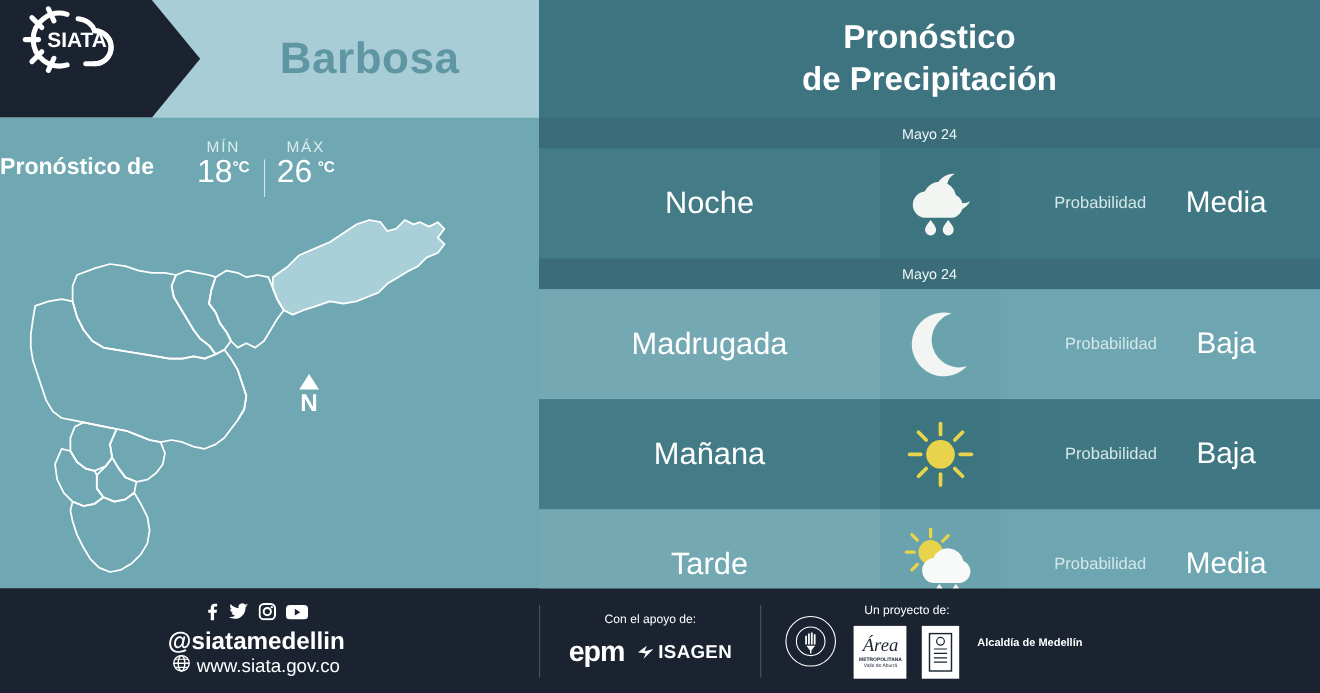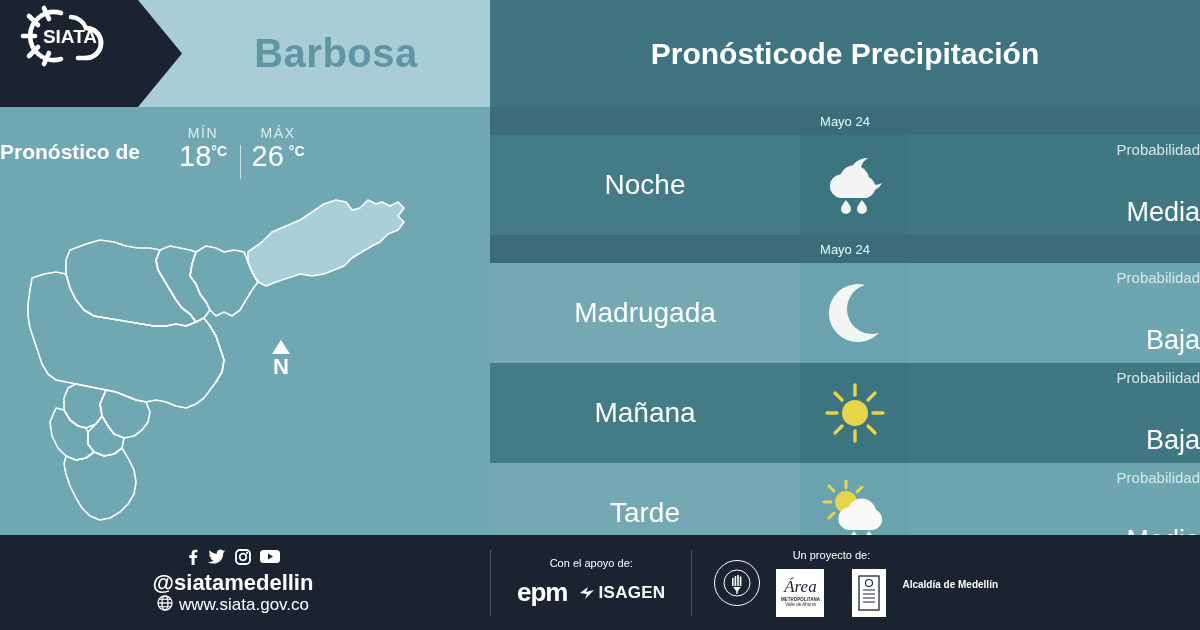--- a/index.html
+++ b/index.html
@@ -63,21 +63,21 @@
     border-right:9px solid transparent; border-bottom:14px solid #fff;
     margin-bottom:2px;
   }
 
   
   .right-panel {
     position:absolute; left:490px; top:0; width:710px; height:535px;
     background:#3d7480;
   }
   .precip-header {
-    height:107px; display:flex; flex-direction:row;
+    height:107px; display:flex; flex-direction:column;
     align-items:center; justify-content:center;
     color:#ffffff; font-size:30px; font-weight:bold; line-height:1.26;
     text-align:center;
   }
   .date-band {
     height:28px; background:#3a6d79;
     display:flex; align-items:center; justify-content:center;
     color:#eef6f7; font-size:13px; font-weight:400;
   }
   .frow { display:flex; height:100px; }
@@ -88,22 +88,22 @@
     color:#ffffff; font-size:28px; font-weight:400;
   }
   .frow.light .c-period { background:#74a9b3; }
   .frow.dark  .c-period { background:#437b87; }
   .frow .c-icon {
     width:110px; display:flex; align-items:center; justify-content:center;
   }
   .frow.light .c-icon { background:#6aa3ae; }
   .frow.dark  .c-icon { background:#3c7480; }
   .frow .c-prob {
-    flex:1; display:flex; flex-direction:column;
-    align-items:flex-end; justify-content:center; line-height:1.25;gap:36px;
+    flex:1; display:flex; flex-direction:row;
+    align-items:center; justify-content:center; line-height:1.25;gap:36px;
   }
   .frow.light .c-prob { background:#6da6b0; }
   .frow.dark  .c-prob { background:#3f7783; }
   .c-prob .p-lab { color:#d6e7ea; font-size:15px; font-weight:400; }
   .c-prob .p-val { color:#ffffff; font-size:27px; font-weight:400; }
 
   
   .footer {
     position:absolute; left:0; top:535px; width:1200px; height:95px;
     background:#1b2330; display:flex; align-items:center;
@@ -119,21 +119,21 @@
   .foot-support {
     display:flex; flex-direction:column; align-items:center;
     padding:0 26px; color:#ffffff;
   }
   .foot-cap { font-size:11px; margin-bottom:8px; }
   .support-logos { display:flex; align-items:center; gap:12px;text-align:right; }
   .epm-text { font-size:26px; font-weight:bold; letter-spacing:-1px; }
   .isagen-text { font-size:17px; font-weight:bold; letter-spacing:.3px; }
   .foot-project { display:flex; align-items:center; gap:16px; padding-left:22px; }
   .project-col { display:flex; flex-direction:column; align-items:center; color:#fff; }
-  .project-logos { display:flex; align-items:flex-end; gap:28px; }
+  .project-logos { display:flex; align-items:flex-end; gap:14px; }
   .area-logo {
     background:#ffffff; width:48px; height:48px;
     display:flex; flex-direction:column; align-items:center; justify-content:center;
     color:#1b2330;
   }
   .area-logo .scr { font-family:"Liberation Serif", serif; font-style:italic; font-size:17px; line-height:1; }
   .area-logo .t1 { font-size:4.5px; font-weight:bold; margin-top:2px; }
   .area-logo .t2 { font-size:4.5px; }
   .alc-logo {
     background:#ffffff; width:34px; height:48px;

